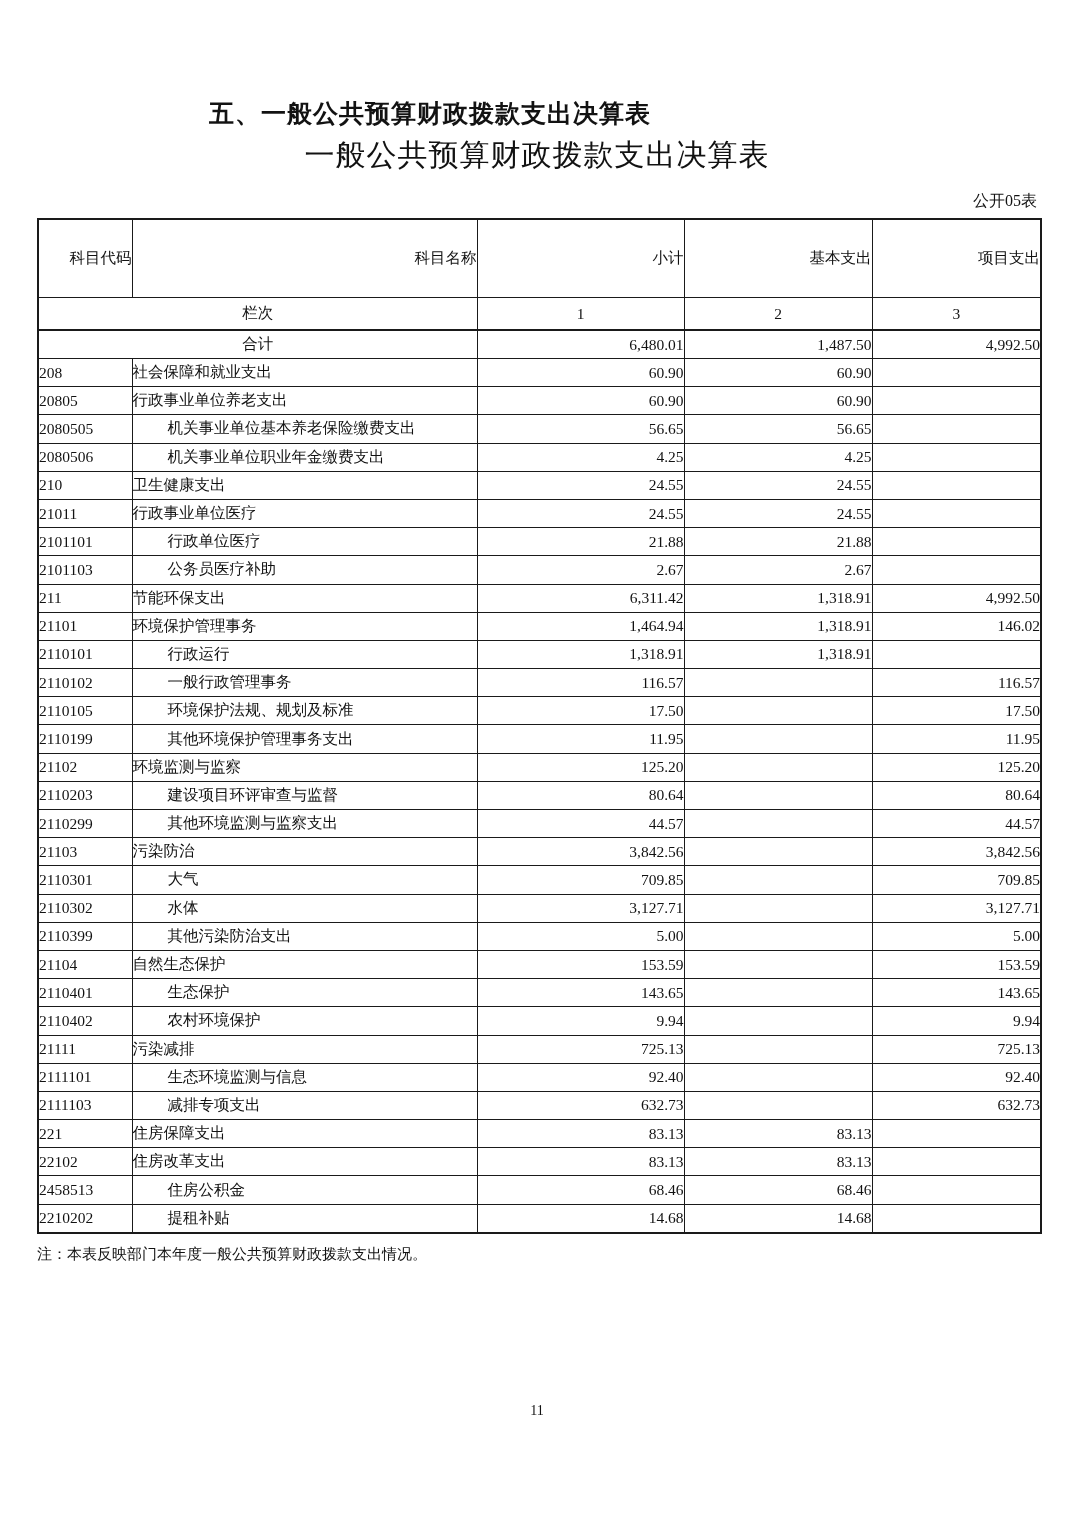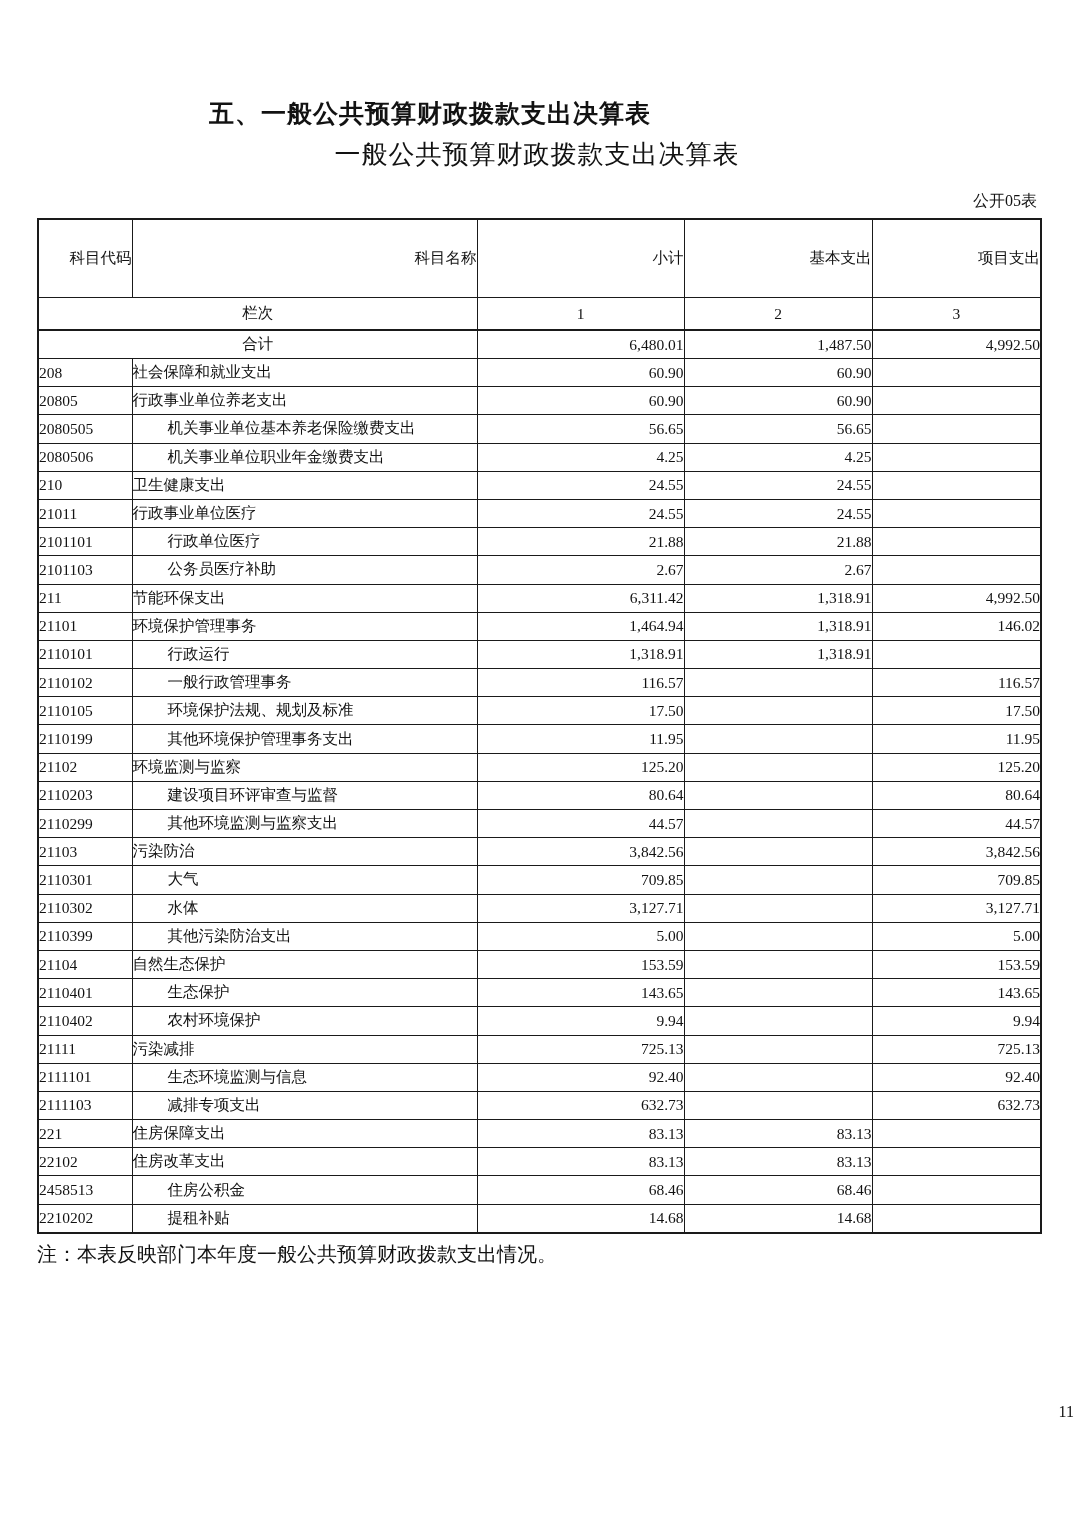--- a/index.html
+++ b/index.html
@@ -21,21 +21,21 @@
   .doc-title {
     font-family: "Liberation Sans", "DejaVu Sans", sans-serif;
     font-weight: 700;
     font-size: 25px;
     line-height: 27px;
     margin-left: 172px;
     letter-spacing: 1px;
     white-space: nowrap;
   }
   .doc-subtitle {
-    font-size: 26px;
+    font-size: 30px;
     line-height: 27px;
     margin-top: 14px;
     text-align: center;
     letter-spacing: 1px;
     white-space: nowrap;
   }
   .form-code {
     margin-top: 23px;
     text-align: right;
     font-size: 16px;
@@ -76,30 +76,30 @@
   td.num {
     text-align: right;
     padding-right: 10px;
   }
   td.bold { font-weight: 700; }
   td.code { padding-left: 8px; text-align: left; }
   td.name { padding-left: 8px; text-align: left; }
   td.name.indent { padding-left: 35px; }
   .note {
     margin-top: 9px;
-    font-size: 20px;
+    font-size: 15px;
     line-height: 22px;
   }
   .page-number {
     position: absolute;
     left: 0;
     top: 1403px;
     width: 100%;
-    text-align: right;
-    font-size: 16px;
+    text-align: center;
+    font-size: 14px;
   }
 </style>
 </head>
 <body>
 
 <div class="page">
 
   <div class="doc-title">五、一般公共预算财政拨款支出决算表</div>
   <div class="doc-subtitle">一般公共预算财政拨款支出决算表</div>
 

